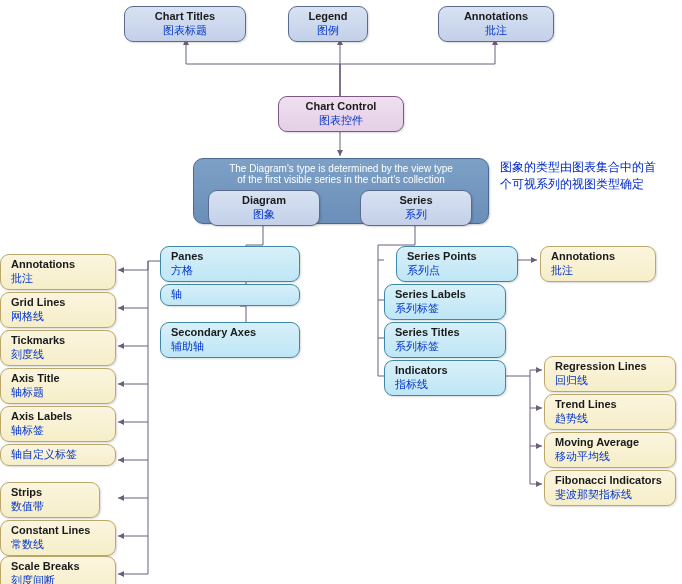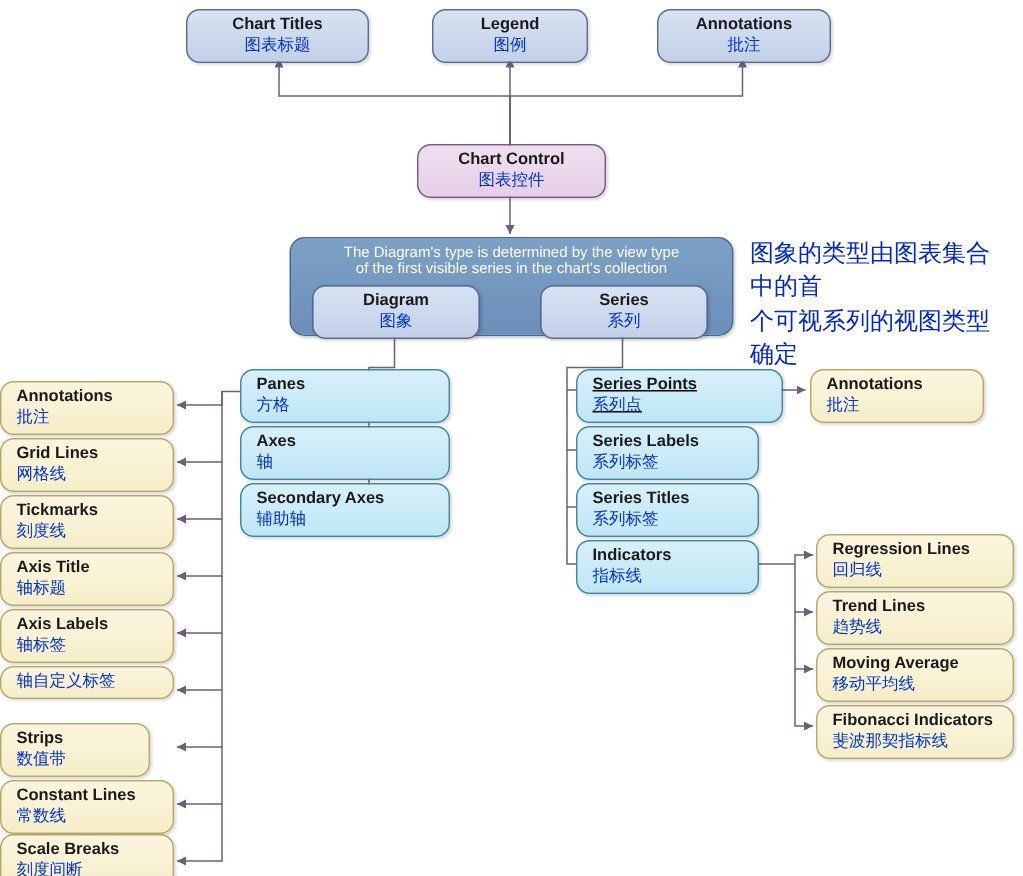--- a/index.html
+++ b/index.html
@@ -34,21 +34,21 @@
     border-radius: 10px;
     color: #fff;
     font-size: 10px;
     text-align: center;
     padding: 4px 6px 6px 6px;
     box-shadow: 1px 1px 2px rgba(0,0,0,0.2);
   }
   .side-note {
     position: absolute;
     color: #0028c8;
-    font-size: 16px;
+    font-size: 12px;
     line-height: 1.4;
     width: 160px;
   }
   svg.connectors {
     position: absolute;
     left: 0; top: 0;
     width: 682px; height: 584px;
     pointer-events: none;
   }
   .ln { stroke: #6d5f7a; stroke-width: 1; fill: none; }
@@ -94,21 +94,21 @@
   <path class="ln" d="M506,376 L530,376 L530,370 L542,370" marker-end="url(#ah)"></path>
   <path class="ln" d="M530,376 L530,408 L542,408" marker-end="url(#ah)"></path>
   <path class="ln" d="M530,408 L530,446 L542,446" marker-end="url(#ah)"></path>
   <path class="ln" d="M530,446 L530,484 L542,484" marker-end="url(#ah)"></path>
 </svg>
 
 <div class="node blue center" style="left:124px; top:6px; width:122px;">
   <div class="t1">Chart Titles</div>
   <div class="t2">图表标题</div>
 </div>
-<div class="node blue center" style="left:288px; top:6px; width:104px;">
+<div class="node blue center" style="left:288px; top:6px; width:80px;">
   <div class="t1">Legend</div>
   <div class="t2">图例</div>
 </div>
 <div class="node blue center" style="left:438px; top:6px; width:116px;">
   <div class="t1">Annotations</div>
   <div class="t2">批注</div>
 </div>
 
 <div class="node purple center" style="left:278px; top:96px; width:126px;">
   <div class="t1">Chart Control</div>
@@ -131,21 +131,20 @@
 <div class="side-note" style="left:500px; top:159px;">
   <div>图象的类型由图表集合中的首</div>
   <div>个可视系列的视图类型确定</div>
 </div>
 
 <div class="node cyan" style="left:160px; top:246px; width:140px;">
   <div class="t1">Panes</div>
   <div class="t2">方格</div>
 </div>
 <div class="node cyan" style="left:160px; top:284px; width:140px;">
-  <div class="t1">Axes</div>
   <div class="t2">轴</div>
 </div>
 <div class="node cyan" style="left:160px; top:322px; width:140px;">
   <div class="t1">Secondary Axes</div>
   <div class="t2">辅助轴</div>
 </div>
 
 <div class="node yellow" style="left:0px; top:254px; width:116px;">
   <div class="t1">Annotations</div>
   <div class="t2">批注</div>
@@ -175,21 +174,21 @@
 </div>
 <div class="node yellow" style="left:0px; top:520px; width:116px;">
   <div class="t1">Constant Lines</div>
   <div class="t2">常数线</div>
 </div>
 <div class="node yellow" style="left:0px; top:556px; width:116px;">
   <div class="t1">Scale Breaks</div>
   <div class="t2">刻度间断</div>
 </div>
 
-<div class="node cyan" style="left:384px; top:246px; width:138px;text-decoration:underline;">
+<div class="node cyan" style="left:396px; top:246px; width:122px;">
   <div class="t1">Series Points</div>
   <div class="t2">系列点</div>
 </div>
 <div class="node cyan" style="left:384px; top:284px; width:122px;">
   <div class="t1">Series Labels</div>
   <div class="t2">系列标签</div>
 </div>
 <div class="node cyan" style="left:384px; top:322px; width:122px;">
   <div class="t1">Series Titles</div>
   <div class="t2">系列标签</div>

